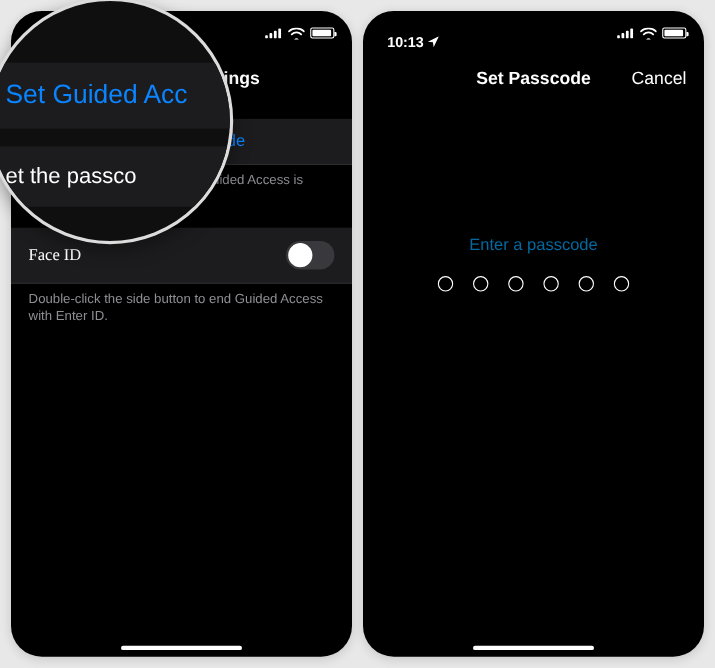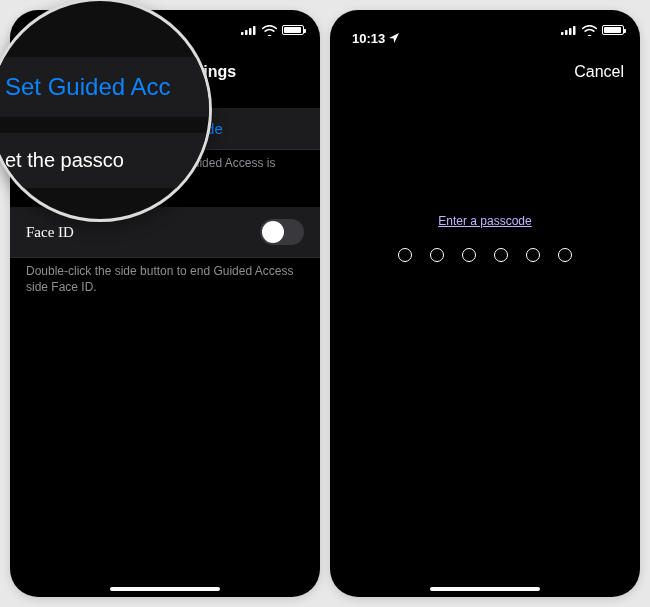--- a/index.html
+++ b/index.html
@@ -109,21 +109,21 @@
       border-radius: 50%;
     }
 
     .passcode-area {
       margin-top: 120px;
       display: flex;
       flex-direction: column;
       align-items: center;
       gap: 20px;
     }
-    .passcode-prompt { color: #c4b5fd; font-size: 12px; text-decoration: underline; }
+    .passcode-prompt { color: #0369a1; font-size: 15px; }
     .dotrow { display: flex; gap: 18px; }
     .dot {
       width: 14px; height: 14px;
       border: 1.4px solid #fff;
       border-radius: 50%;
     }
 
     .home-indicator {
       position: absolute;
       bottom: 6px;
@@ -217,21 +217,21 @@
       <span class="label">Set Guided Access Passcode</span>
     </div>
     <div class="footer-note">Set the passcode used when Guided Access is enabled.</div>
 
     <div class="cell">
       <span class="label-plain">Face ID</span>
       <span class="toggle">
         <span class="knob"></span>
       </span>
     </div>
-    <div class="footer-note">Double-click the side button to end Guided Access side Face ID.</div>
+    <div class="footer-note">Double-click the side button to end Guided Access with Enter ID.</div>
   </div>
 
   <div class="home-indicator"></div>
 </div>
 
 <div class="phone">
   <div class="statusbar">
     <div class="stat-left">
       <span>10:13</span>
       <span>
@@ -254,20 +254,21 @@
             <path d="M7.5 10.5 a1.3 1.3 0 1 0 0.001 0 M3.2 6.2 a6.2 6.2 0 0 1 8.6 0 M0.6 3.5 a10 10 0 0 1 13.8 0" stroke="#fff" stroke-width="1.6" fill="none" stroke-linecap="round"></path>
           </svg>
       </span>
       <span class="battery-icon">
           <span class="fill"></span>
         </span>
     </div>
   </div>
 
   <div class="navbar">
+    <span>Set Passcode</span>
     <div class="nav-right">
       <span class="link">Cancel</span>
     </div>
   </div>
 
   <div class="content">
     <div class="passcode-area">
       <div class="passcode-prompt">Enter a passcode</div>
       <div class="dotrow">
         <span class="dot"></span>

